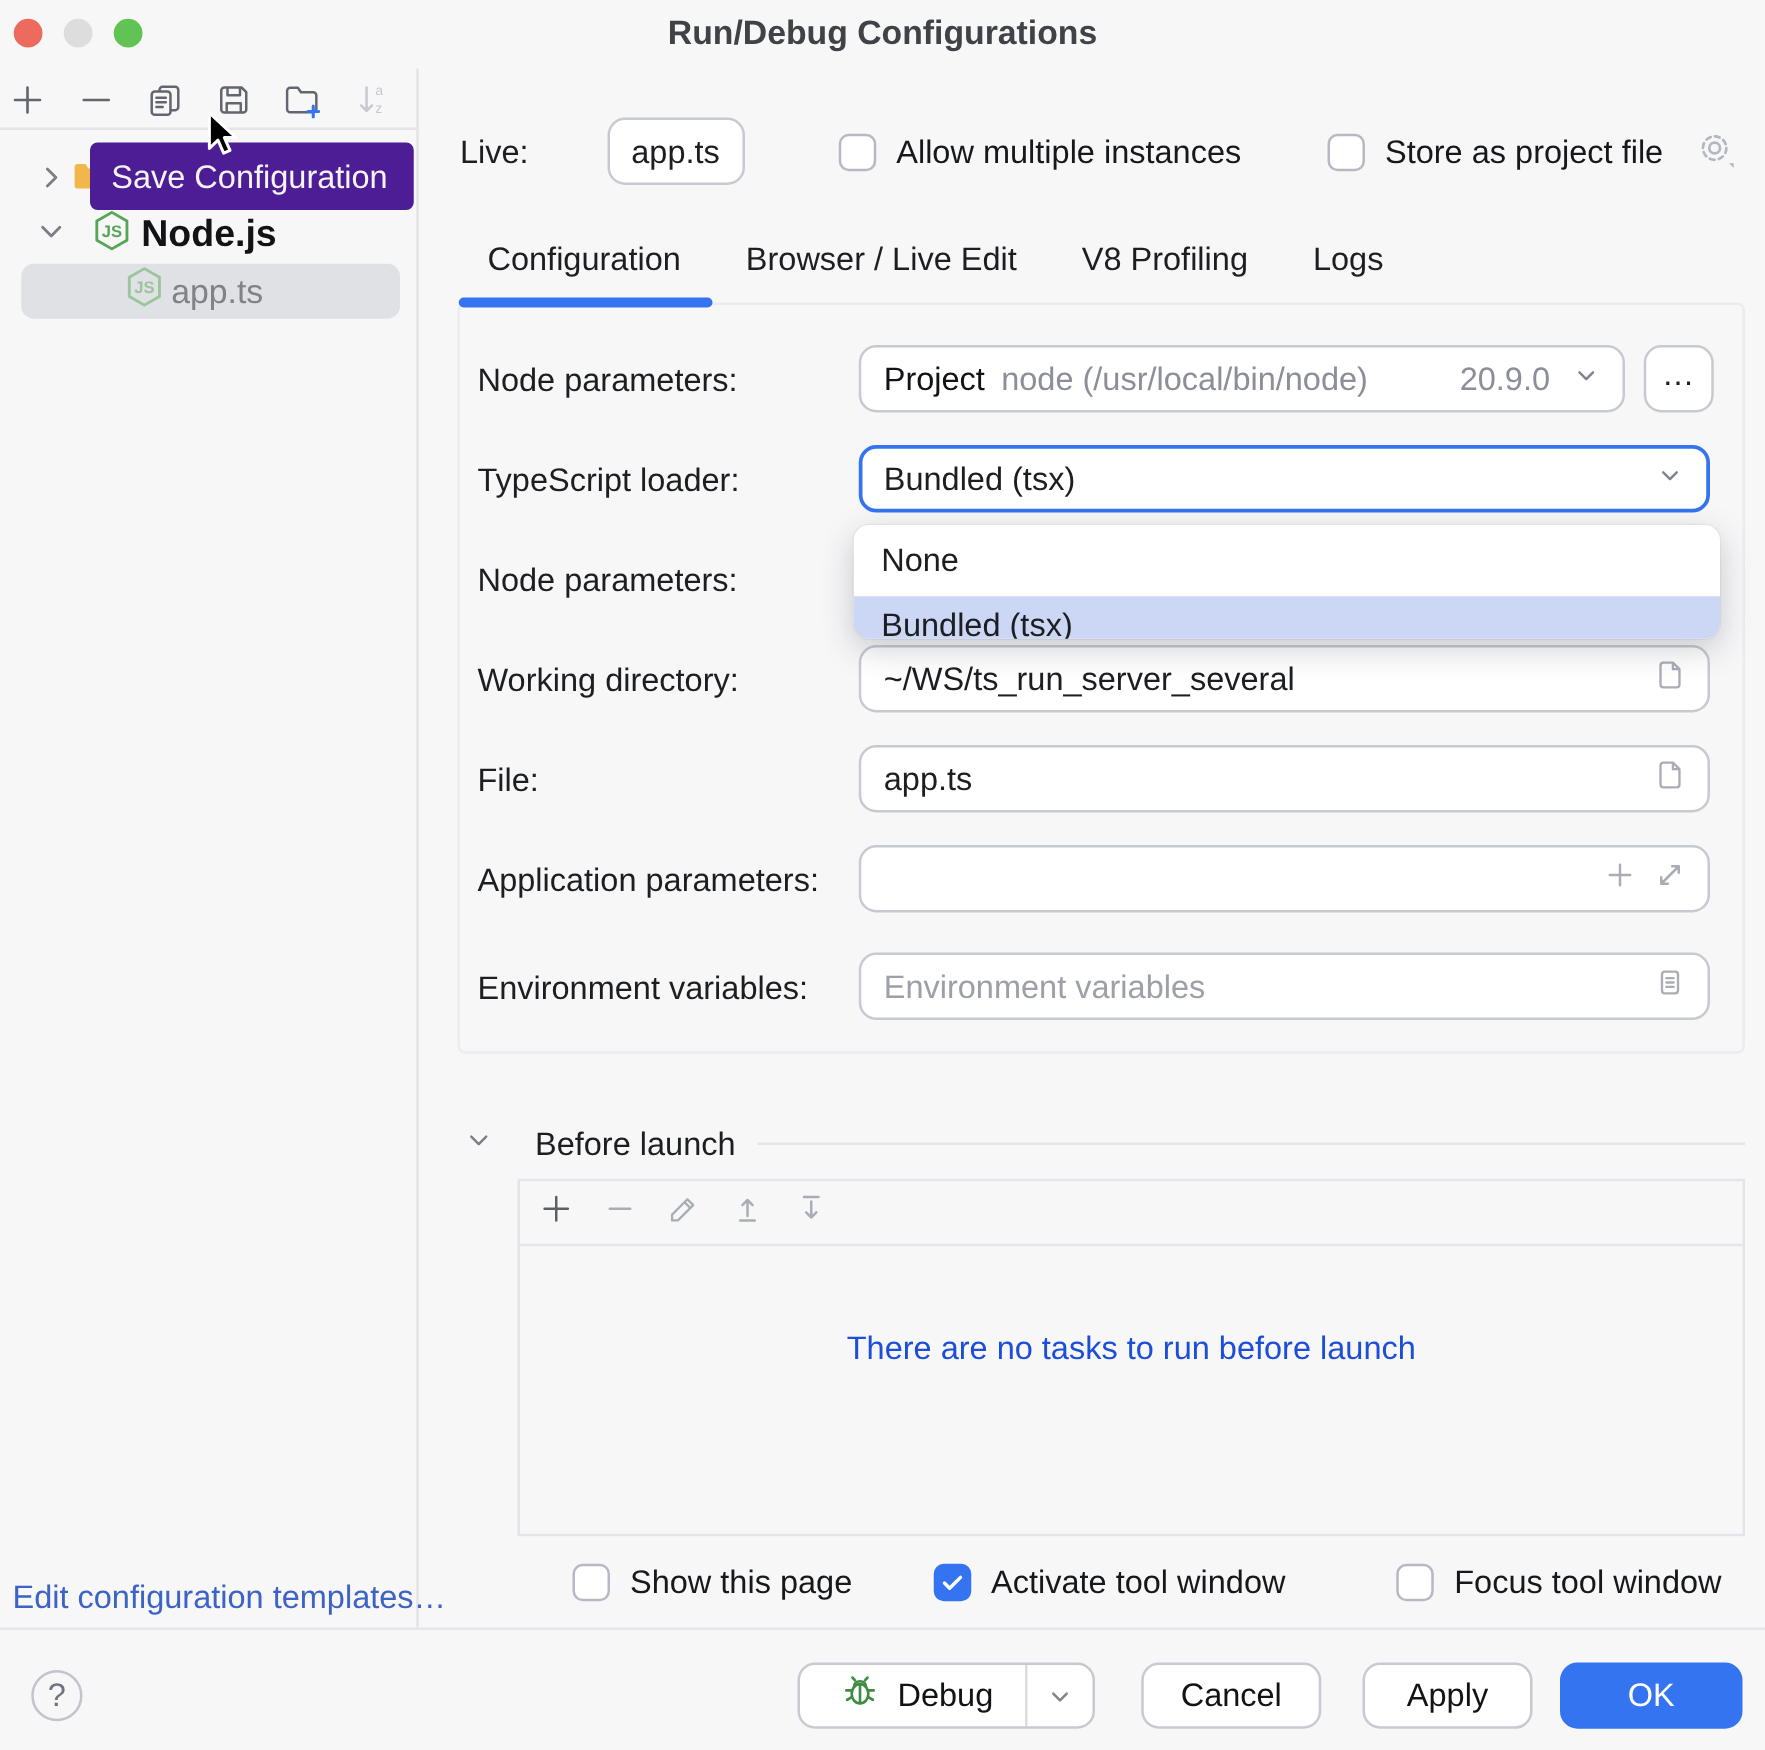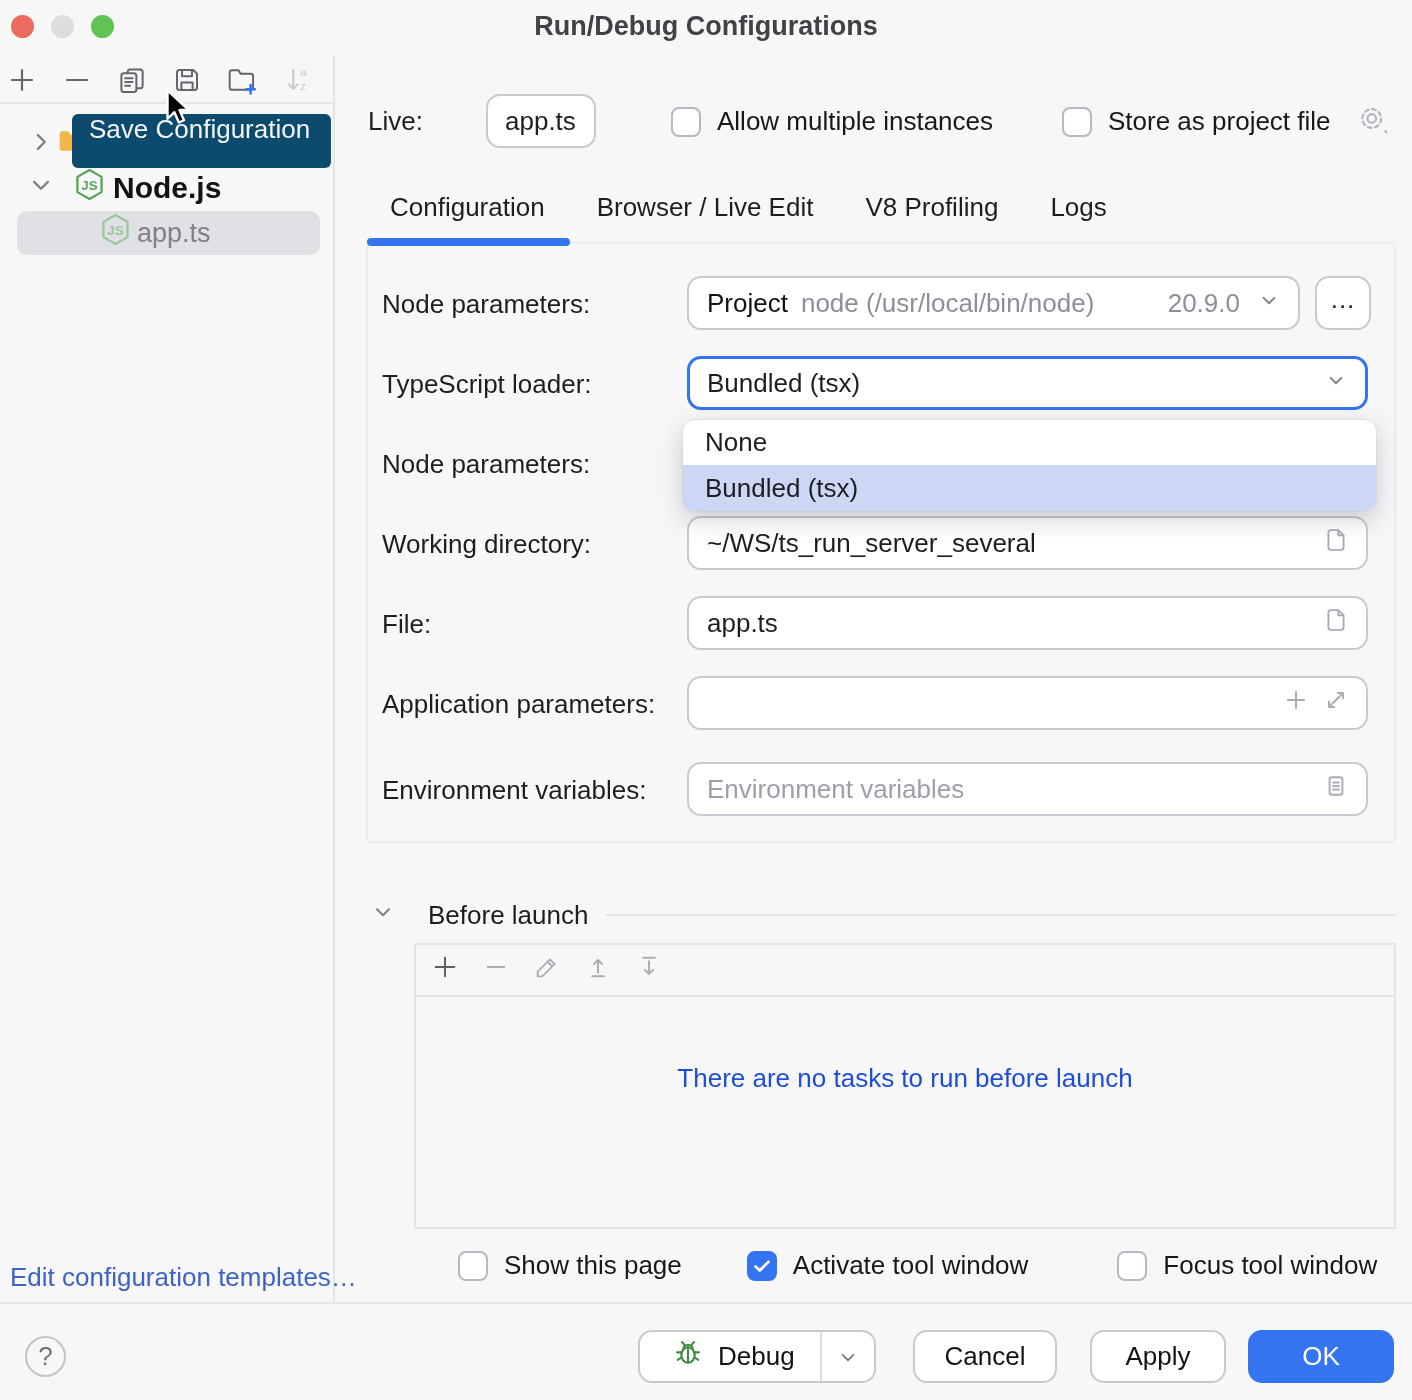--- a/index.html
+++ b/index.html
@@ -28,22 +28,22 @@
   .sb-toolbar { left:0; top:58px; width:333px; height:44px; display:flex; align-items:center; gap:23px; padding-left:6px; }
   .sb-toolbar .tbtn { width:32px; height:32px; display:flex; align-items:center; justify-content:center; }
   .hdiv-toolbar { left:0; top:102px; width:333px; height:0; border-top:2px solid #e4e5e8; }
   .vdiv-side { left:333px; top:55px; width:0; height:1247px; border-left:2px solid #e4e5e8; }
 
   .tree-row1-chevron { left:26px; top:127px; }
   .folder-sliver { left:56px; top:126px; }
 
   .tooltip {
     left:72px; top:114px; width:259px; height:54px;
-    background:#0c4a6e; border-radius:6px; z-index:50;
-    display:flex; padding-left:17px;
+    background:#4c1d95; border-radius:6px; z-index:50;
+    display:flex; align-items:center; padding-left:17px;
     color:#f4f4f4; font-size:26px;
   }
   .cursor { left:163px; top:88px; z-index:60; }
 
   .tree-node-row { left:0; top:168px; width:333px; height:40px; display:flex; align-items:center; }
   .tree-node-row .chev { margin-left:26px; }
   .tree-node-row .hex { margin-left:18px; }
   .tree-node-label { margin-left:8px; font-weight:bold; font-size:30px; color:#121315; }
 
   .tree-sel-row {
@@ -102,21 +102,21 @@
   }
   .combo-ts { border:3px solid #3574f0; padding-left:17px; }
   .combo-ts .value { flex:1; }
 
   .popup {
     position:absolute; left:683px; top:420px; width:693px; height:91px;
     background:#fff; border-radius:12px; z-index:40;
     box-shadow:0 8px 26px rgba(30,35,50,.22), 0 0 0 1px rgba(0,0,0,.04);
     overflow:hidden; font-size:26px;
   }
-  .popup-row { height:45px; display:flex; align-items:center; padding-left:22px; }
+  .popup-row { height:57px; display:flex; align-items:center; padding-left:22px; }
   .popup-row.selected { height:46px; background:#ccd7f5; }
 
   .icon-right { margin-left:12px; flex:none; }
 
   
   .bl-header { left:366px; top:900px; width:1030px; height:30px; display:flex; align-items:center; }
   .bl-title { margin-left:32px; font-size:26px; color:#1c1e21; }
   .bl-line { flex:1; margin-left:18px; border-top:2px solid #e4e5e9; }
   .bl-box { left:414px; top:943px; width:982px; height:286px; border:2px solid #e4e5e9; }
   .bl-toolbar { position:absolute; left:0; top:0; width:100%; height:52px; border-bottom:2px solid #e4e5e9; display:flex; align-items:center; gap:23px; padding-left:15px; }

